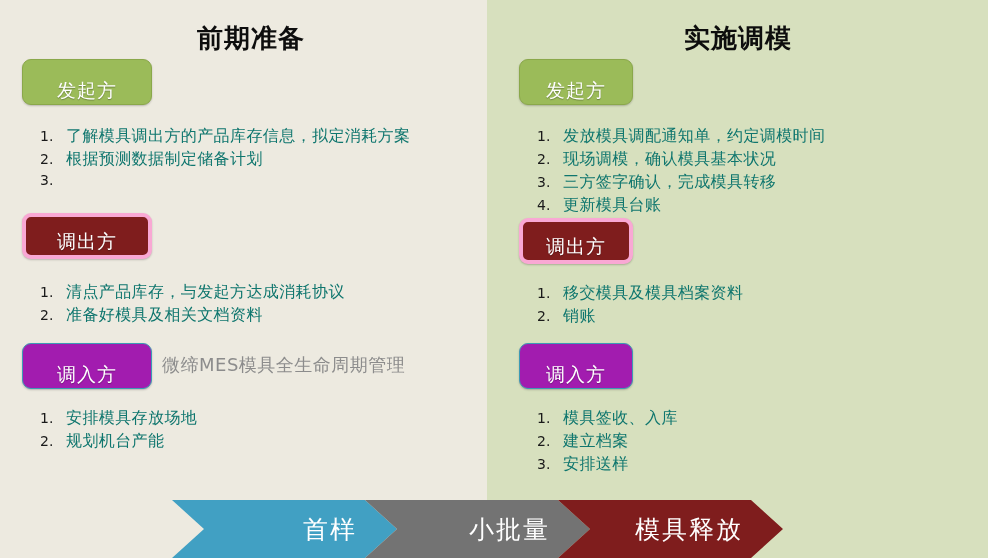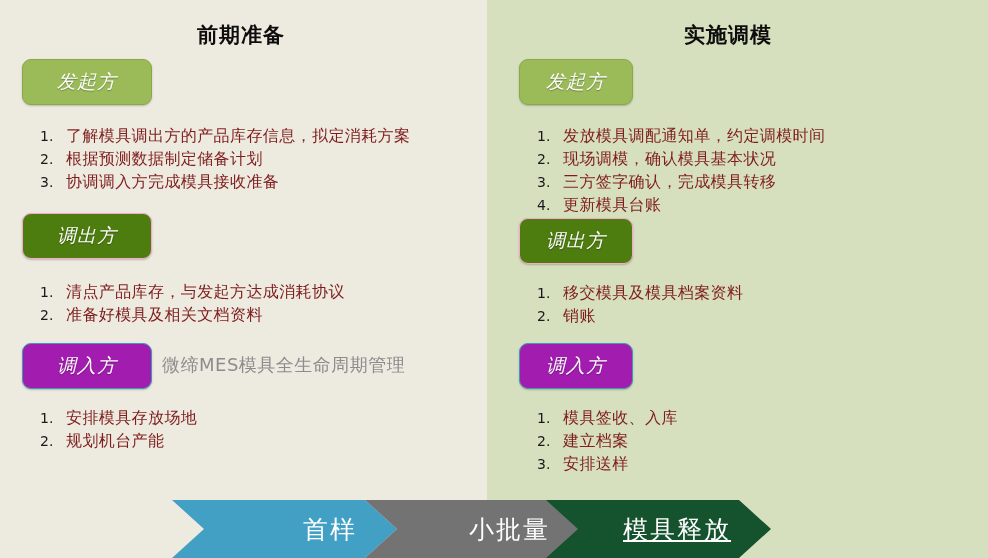--- a/index.html
+++ b/index.html
@@ -28,47 +28,46 @@
   #panel-right {
     left: 487px;
     width: 501px;
     background: #D7E0BE;
   }
 
   
   .col-title {
     position: absolute;
     font-family: "DejaVu Sans", "Liberation Sans", sans-serif;
-    font-size: 21px;
+    font-size: 26px;
     font-weight: bold;
     color: #0D0D0D;
     letter-spacing: 1px;
     white-space: nowrap;
   }
   #title-left  { left: 197px; top: 21px; }
   #title-right { left: 684px; top: 21px; }
 
   
   .pill {
     position: absolute;
     border-radius: 9px;
     box-sizing: border-box;
     display: flex;
-    align-items: center;
+    align-items: flex-end;
     justify-content: center;
     font-family: "DejaVu Serif", "Liberation Serif", serif;
     font-size: 19px;
     color: #FFFFFF;
     text-shadow: 0 1px 1px rgba(0,0,0,0.30);
     box-shadow: 0 1px 2px rgba(0,0,0,0.22);
     letter-spacing: 1px;
-    font-style: italic;
   }
   .pill.green  { background: #9BBB59; border: 1px solid #8AA84A; }
-  .pill.purple { background: #4d7c0f; border: 1px solid #f9a8d4; }
+  .pill.purple { background: #7f1d1d; border: 4px solid #f9a8d4; }
   .pill.blue   { background: #a21caf; border: 1px solid #3C9BB5; }
 
   
   #pill-l-1 { left: 22px;  top: 59px;  width: 130px; height: 46px; }
   #pill-l-2 { left: 22px;  top: 213px; width: 130px; height: 46px; }
   #pill-l-3 { left: 22px;  top: 343px; width: 130px; height: 46px; }
   
   #pill-r-1 { left: 519px; top: 59px;  width: 114px; height: 46px; }
   #pill-r-2 { left: 519px; top: 218px; width: 114px; height: 46px; }
   #pill-r-3 { left: 519px; top: 343px; width: 114px; height: 46px; }
@@ -102,21 +101,21 @@
     width: 26px;
     flex: 0 0 26px;
     font-family: "DejaVu Sans", "Liberation Sans", sans-serif;
     font-size: 14px;
     color: #1A1A1A;
     text-align: left;
   }
   .olist .txt {
     font-family: "DejaVu Serif", "Liberation Serif", serif;
     font-size: 16px;
-    color: #7f1d1d;
+    color: #0f766e;
     letter-spacing: 0.4px;
   }
 
   #list-l-1 { left: 40px;  top: 126px; }
   #list-l-2 { left: 40px;  top: 282px; }
   #list-l-3 { left: 40px;  top: 408px; }
   #list-r-1 { left: 537px; top: 126px; }
   #list-r-2 { left: 537px; top: 283px; }
   #list-r-3 { left: 537px; top: 408px; }
 
@@ -150,25 +149,24 @@
     clip-path: polygon(0 0, 193px 0, 225px 29px, 193px 58px, 0 58px, 32px 29px);
     padding-right: 40px;
   }
   #chev-2 {
     left: 365px; width: 225px;
     background: #737373;
     clip-path: polygon(0 0, 193px 0, 225px 29px, 193px 58px, 0 58px, 32px 29px);
     padding-right: 40px;
   }
   #chev-3 {
-    left: 546px; width: 225px;
-    background: #14532d;
+    left: 558px; width: 225px;
+    background: #7f1d1d;
     clip-path: polygon(0 0, 193px 0, 225px 29px, 193px 58px, 0 58px, 32px 29px);
     padding-right: 40px;
-    text-decoration: underline;
   }
 </style>
 </head>
 <body>
 
 <div id="slide">
 
   <div class="panel" id="panel-left"></div>
   <div class="panel" id="panel-right"></div>
 
@@ -183,21 +181,20 @@
     <li>
       <span class="num">1.</span>
       <span class="txt">了解模具调出方的产品库存信息，拟定消耗方案</span>
     </li>
     <li>
       <span class="num">2.</span>
       <span class="txt">根据预测数据制定储备计划</span>
     </li>
     <li>
       <span class="num">3.</span>
-      <span class="txt">协调调入方完成模具接收准备</span>
     </li>
   </ul>
 
   <div class="pill purple" id="pill-l-2">
     <span>调出方</span>
   </div>
 
   <ul class="olist" id="list-l-2">
     <li>
       <span class="num">1.</span>

